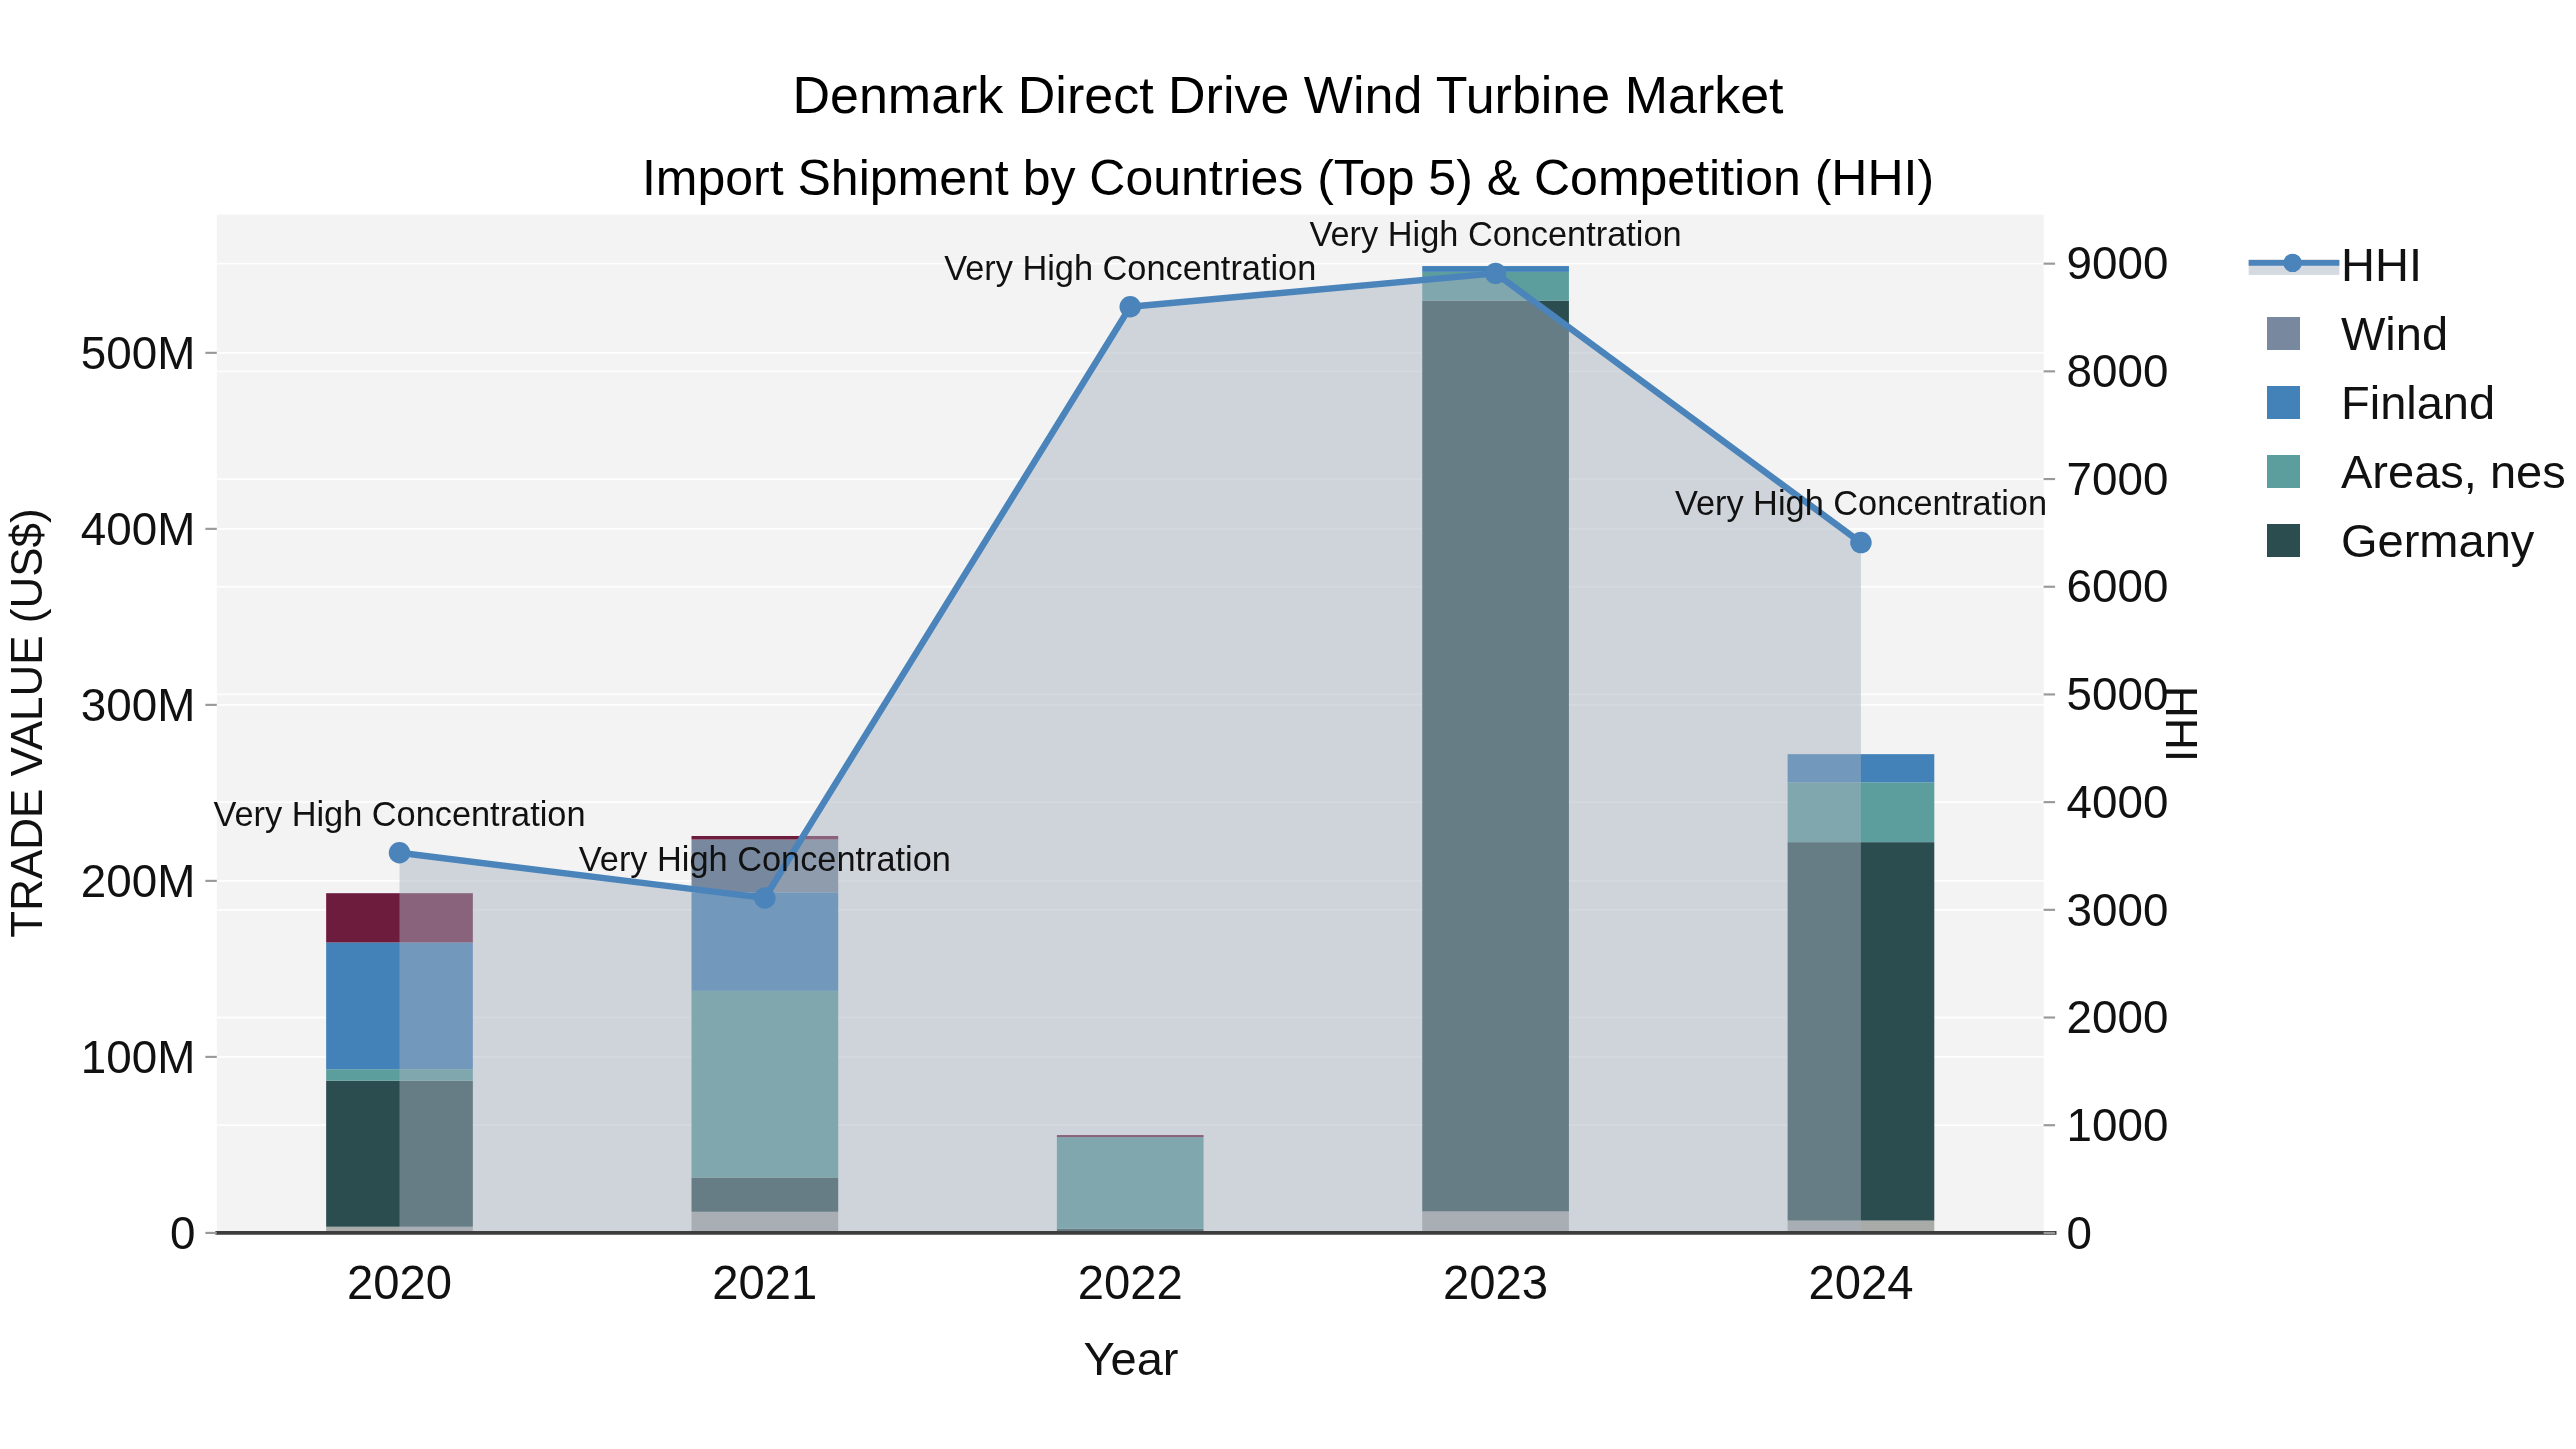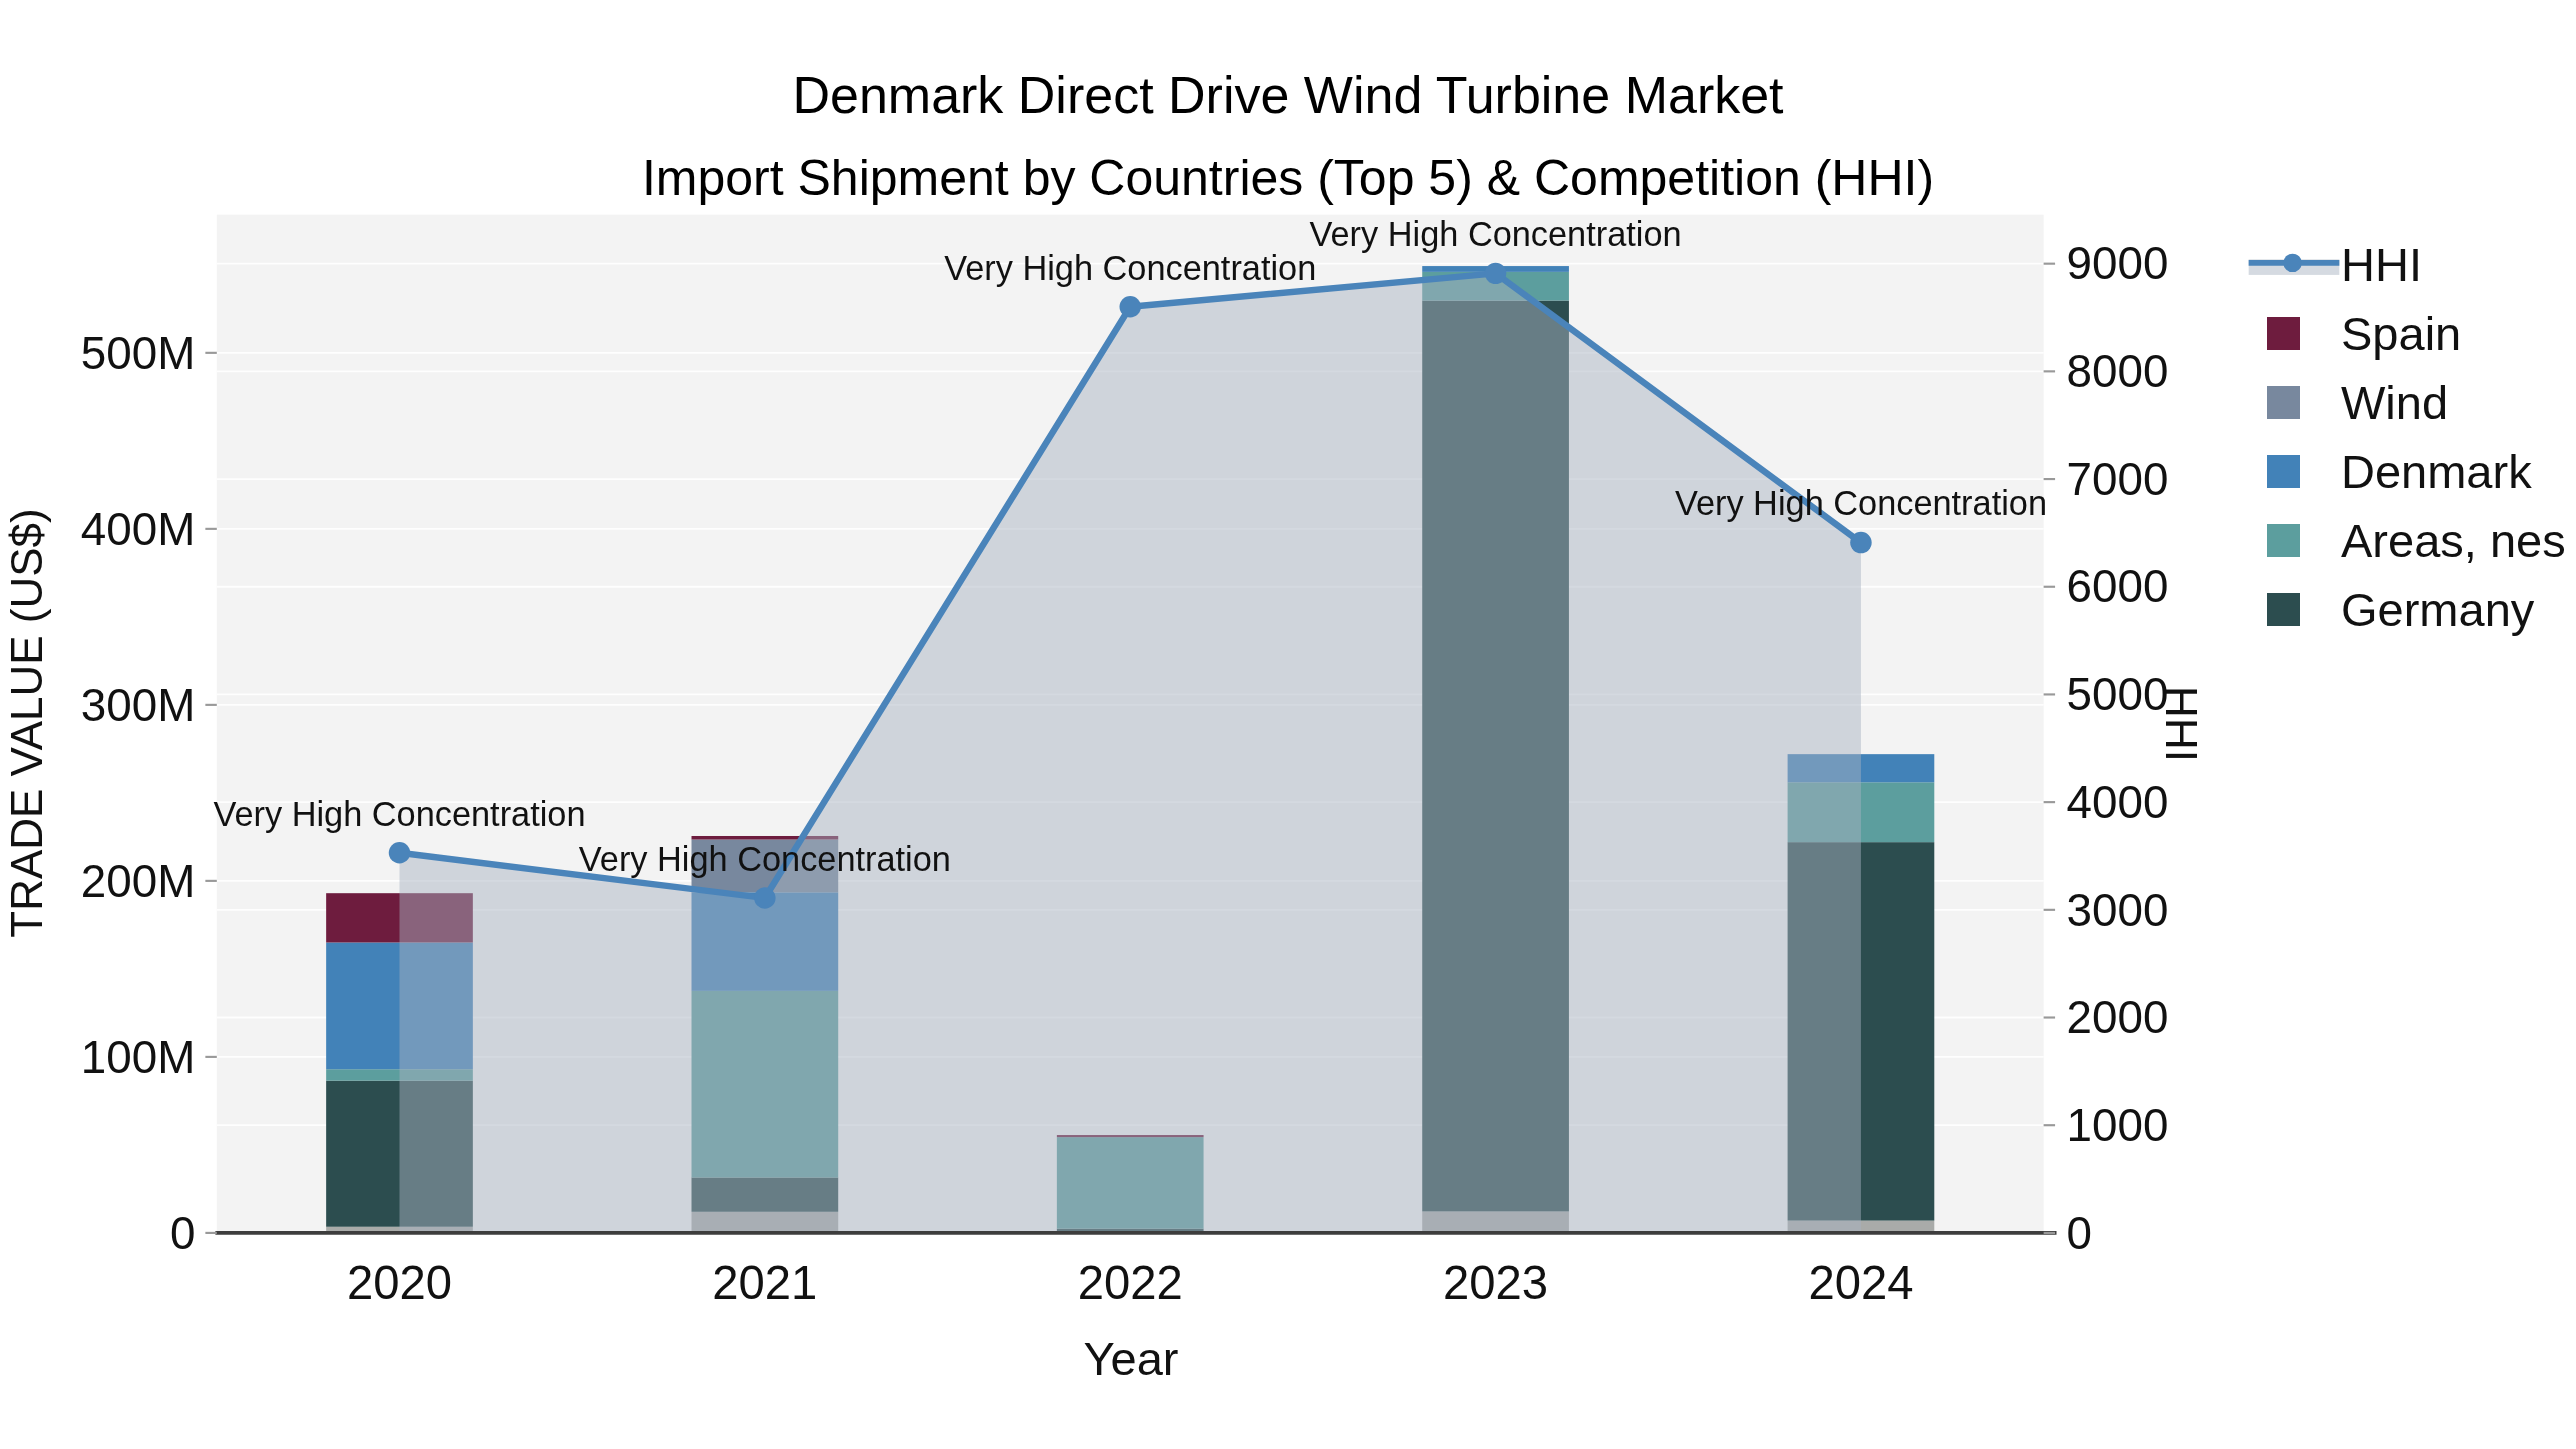--- a/index.html
+++ b/index.html
@@ -131,35 +131,29 @@
         <svg width="94" height="34" viewBox="0 0 132 48">
           <rect id="hhi-sym-band" x="2" y="16" width="128" height="22" fill="rgba(168,177,192,0.48)"></rect>
           <line id="hhi-sym-line" x1="2" y1="21" x2="130" y2="21" stroke-width="8" stroke="#4a84ba"></line>
           <circle id="hhi-sym-dot" cx="64" cy="21" r="13" fill="#4a84ba"></circle>
         </svg>
       </span>
       <span class="legend-label">HHI</span>
     </div>
     <div class="legend-item">
       <span class="legend-symbol-box">
-          <span class="legend-swatch" style="background: rgb(110, 28, 62);"></span>
-        </span>
-      <span class="legend-label">Spain</span>
-    </div>
-    <div class="legend-item">
-      <span class="legend-symbol-box">
           <span class="legend-swatch" style="background: rgb(120, 136, 158);"></span>
         </span>
       <span class="legend-label">Wind</span>
     </div>
     <div class="legend-item">
       <span class="legend-symbol-box">
           <span class="legend-swatch" style="background: rgb(66, 130, 184);"></span>
         </span>
-      <span class="legend-label">Denmark</span>
+      <span class="legend-label">Finland</span>
     </div>
     <div class="legend-item">
       <span class="legend-symbol-box">
           <span class="legend-swatch" style="background: rgb(92, 158, 158);"></span>
         </span>
       <span class="legend-label">Areas, nes</span>
     </div>
     <div class="legend-item">
       <span class="legend-symbol-box">
           <span class="legend-swatch" style="background: rgb(44, 77, 79);"></span>

